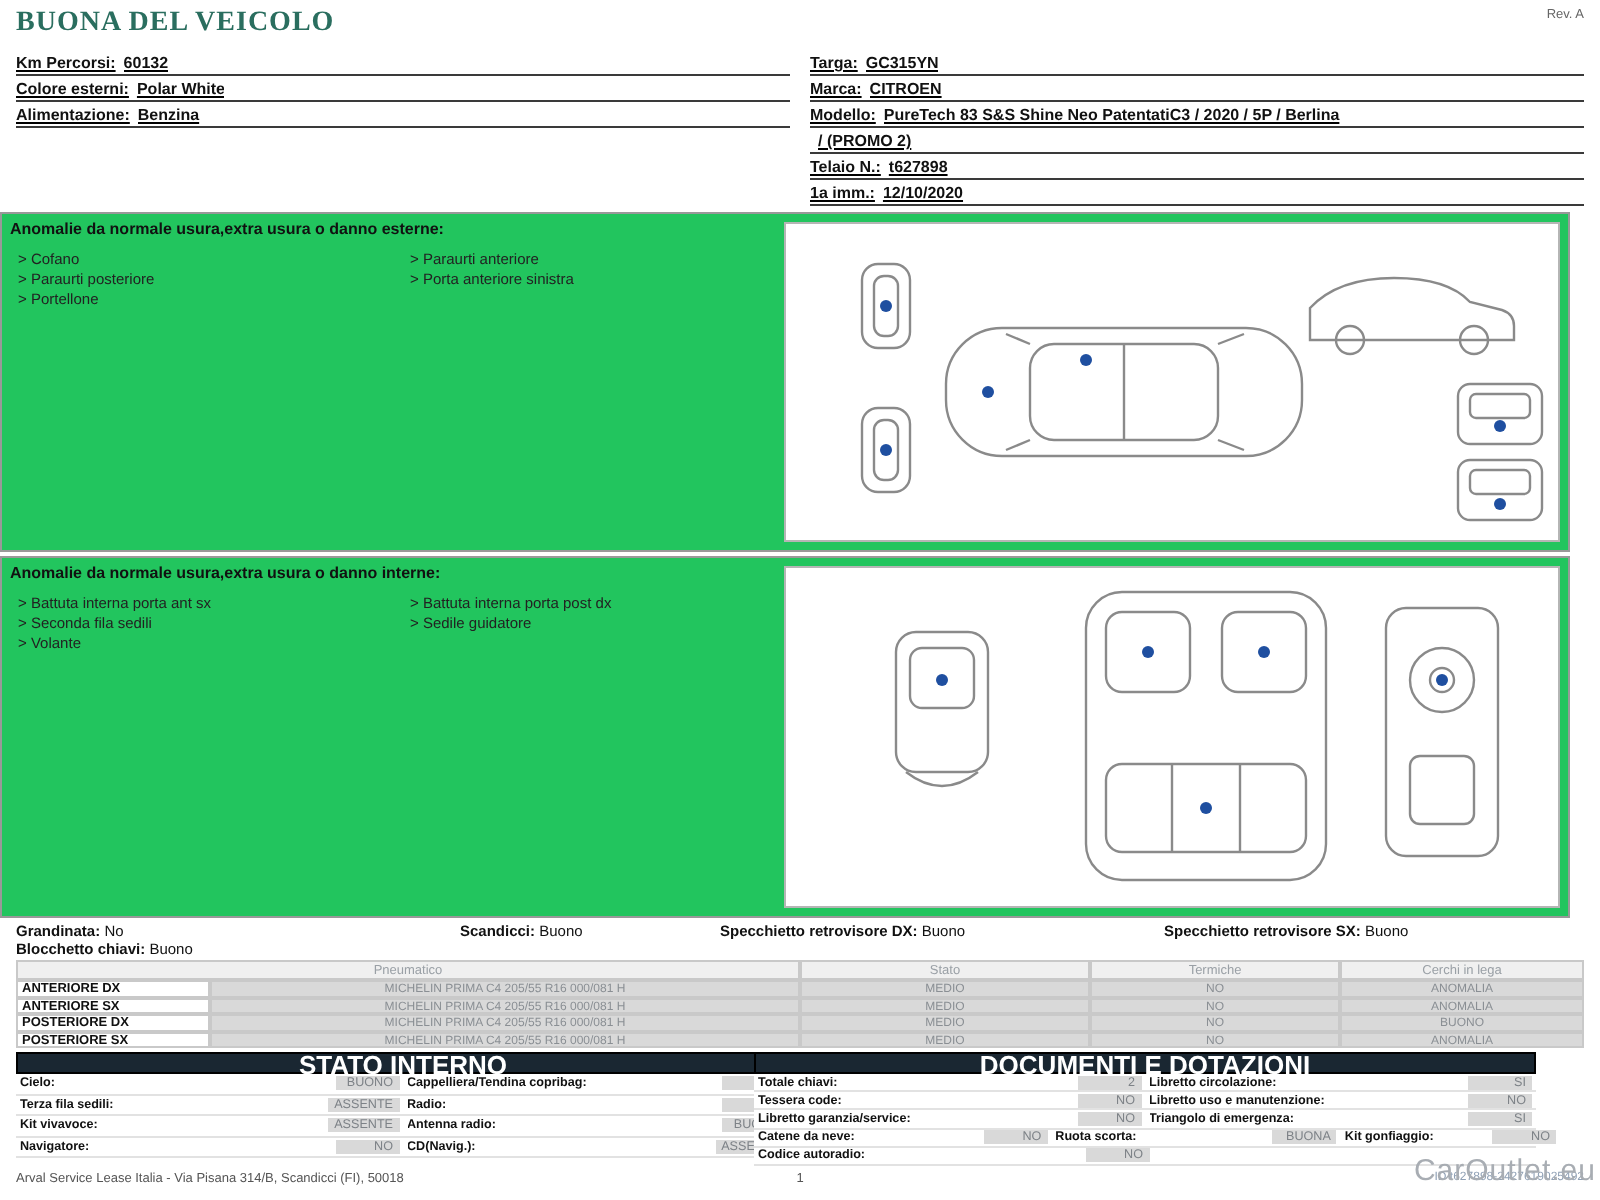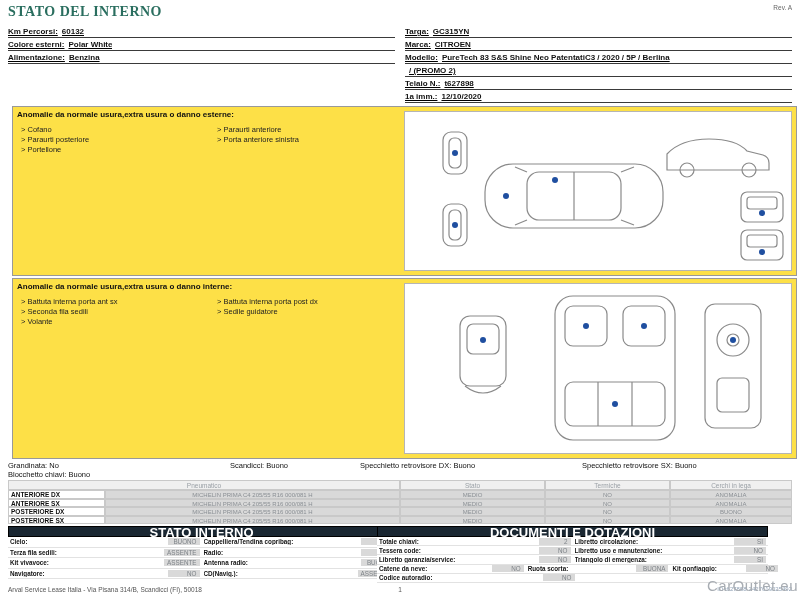--- a/index.html
+++ b/index.html
@@ -12,35 +12,35 @@
   .rev{position:absolute;top:0;right:0;font-size:6.5px;color:#666;}
 
   
   .info{position:absolute;top:25px;left:8px;right:8px;display:flex;gap:10px;}
   .info-col{flex:1;text-decoration:underline;}
   .info-row{display:flex;gap:4px;border-bottom:1px solid #3a3a3a;font-size:8px;font-weight:700;color:#111;
             min-height:10px;padding:1px 0;align-items:flex-end;}
   .info-row .val{white-space:nowrap;overflow:hidden;}
 
   
-  .section{position:absolute;left:12px;width:783px;border:1px solid #999;background:#fde047;}
+  .section{position:absolute;left:0;width:783px;border:1px solid #999;background:#22c55e;}
   .sec-ext{top:106px;height:168px;}
   .sec-int{top:278px;height:179px;}
   .sec-title{font-size:8px;font-weight:700;color:#111;padding:3px 4px 2px;}
   .items{display:flex;padding:4px 8px;font-size:7.5px;line-height:10px;color:#222;}
   .icol{width:196px;}
   .diagram{position:absolute;top:4px;right:4px;width:386px;border:1px solid #b5b5b5;background:#fff;}
   .diag-ext{height:158px;}
   .diag-int{height:169px;}
   .diagram svg{display:block;width:100%;height:100%;}
 
   
   .summary{position:absolute;top:461px;left:8px;right:8px;font-size:7.5px;color:#111;}
   .sum-row{display:flex;line-height:9px;}
-  .sum-pair .lbl{font-weight:400;}
+  .sum-pair .lbl{font-weight:700;}
   .w1{width:222px;}.w2{width:130px;}.w3{width:222px;}
 
   
   .tires{position:absolute;top:480px;left:8px;width:784px;}
   .t-head{display:flex;height:10px;line-height:9px;text-align:center;font-size:6.5px;color:#9aa0a6;}
   .th{background:#f0f0f0;border:1px solid #c9c9c9;box-sizing:border-box;}
   .t-row{display:flex;height:8.5px;line-height:8px;}
   .td{border:1px solid #c9c9c9;box-sizing:border-box;overflow:hidden;white-space:nowrap;}
   .td.pos{font-weight:700;font-size:6.5px;color:#111;background:#fff;padding-left:2px;}
   .td.gray{background:#d9d9d9;color:#8a8f94;text-align:center;font-size:6px;}
@@ -68,21 +68,21 @@
   .f-page{width:40px;text-align:center;}
   .f-id{flex:1;text-align:right;color:#8fa0b5;font-size:6px;}
   .watermark{position:absolute;right:2px;bottom:6px;font-size:15px;color:#a8adb3;letter-spacing:.5px;}
 </style>
 </head>
 <body>
 
 <div class="page">
 
   <div class="doc-header">
-    <div class="title">STATO DEL INTERNO</div>
+    <div class="title">BUONA DEL VEICOLO</div>
     <div class="rev">Rev. A</div>
   </div>
 
   <div class="info">
     <div class="info-col">
       <div class="info-row">
         <span class="lbl">Km Percorsi:</span>
         <span class="val">60132</span>
       </div>
       <div class="info-row">

